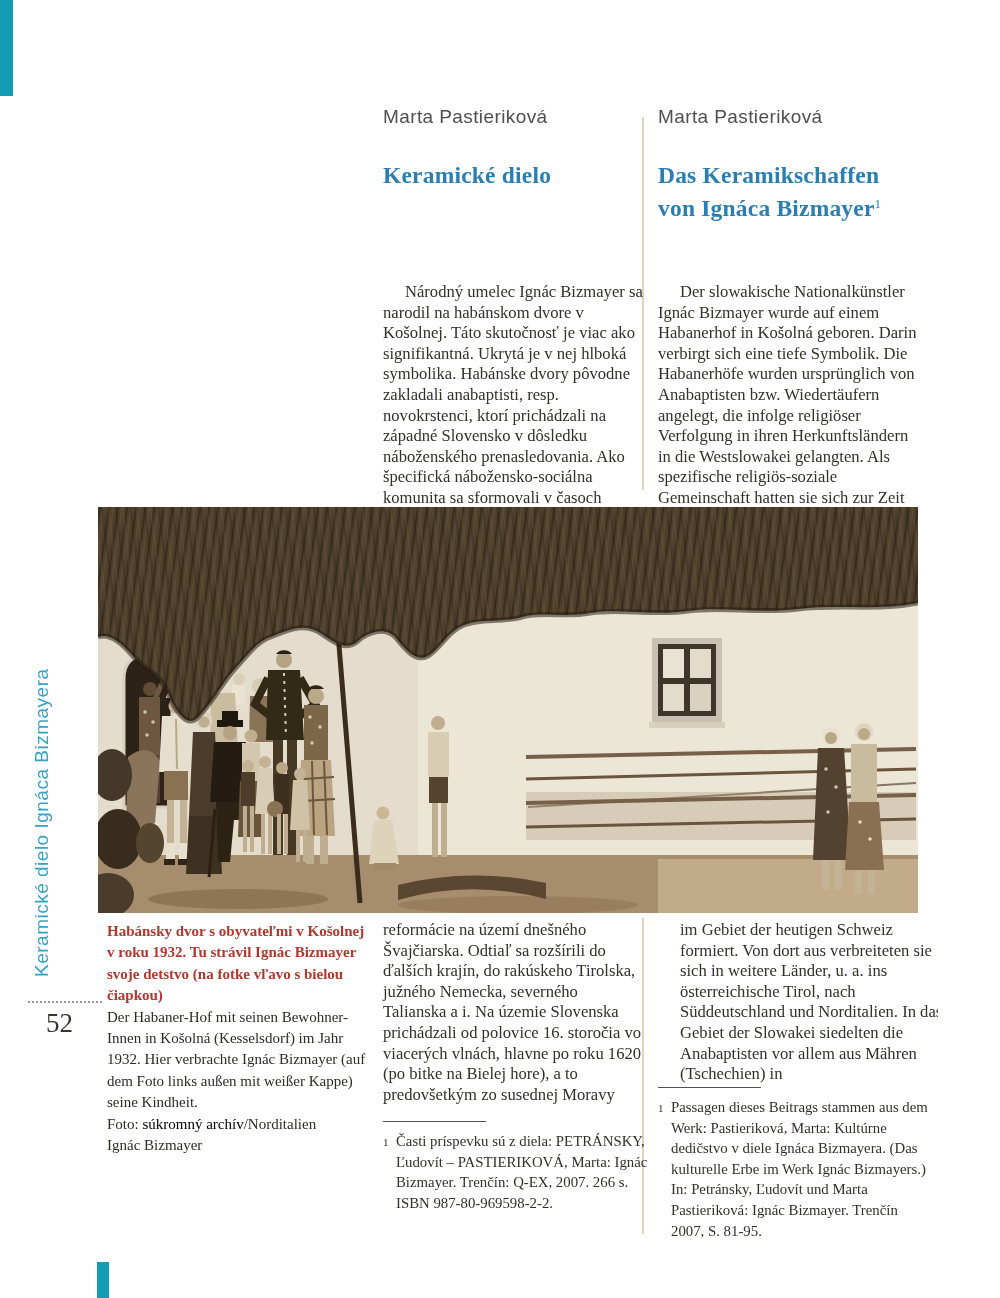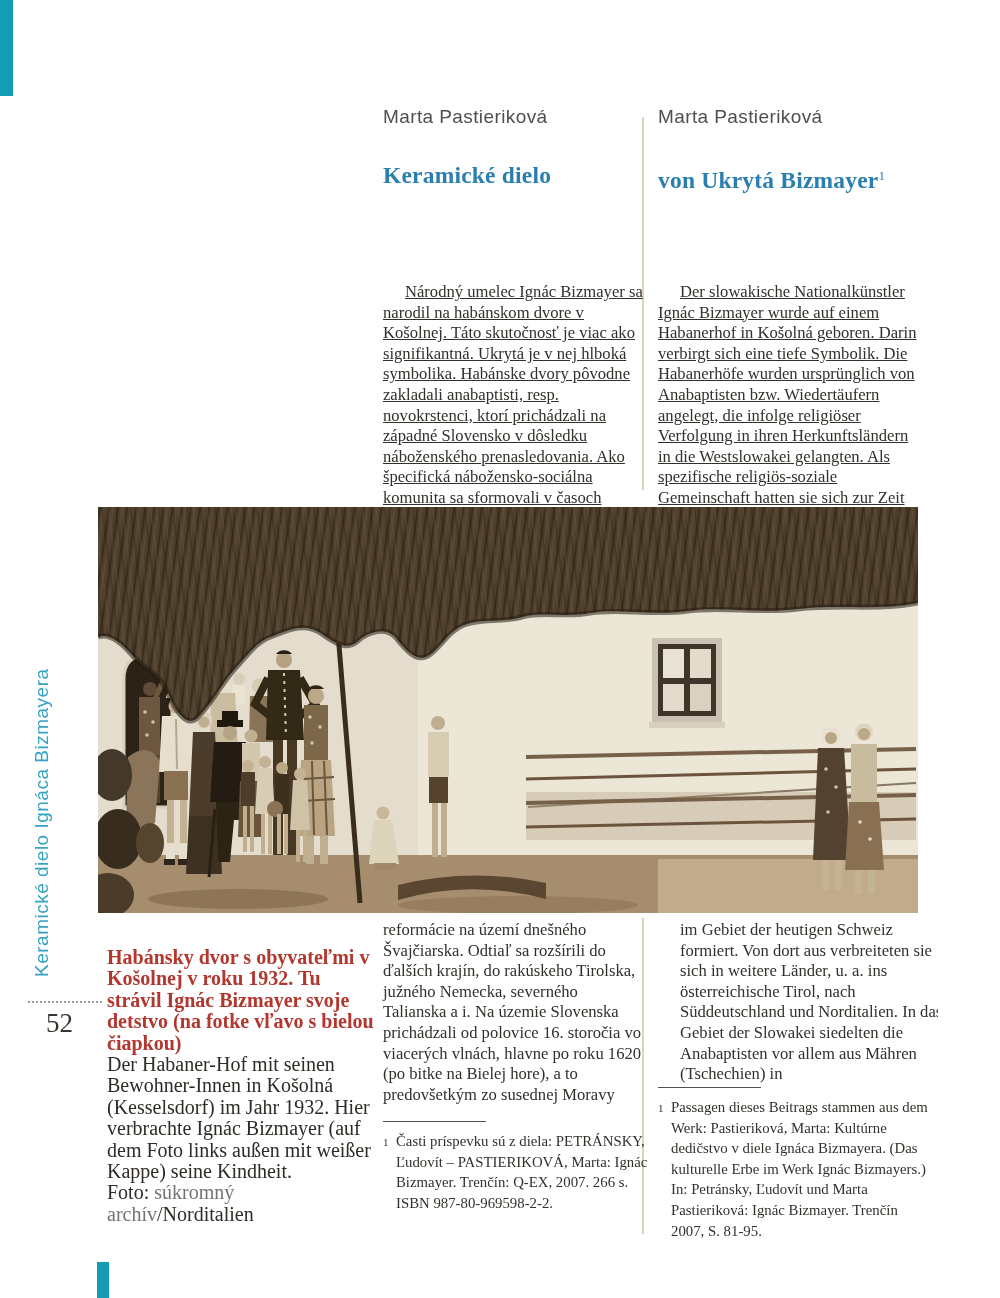--- a/index.html
+++ b/index.html
@@ -23,32 +23,32 @@
   .col-de{left:658px;}
 
   .vdiv{position:absolute;left:642px;width:2px;background:#dcd5bc;}
   .vdiv-top{top:117px;height:373px;}
   .vdiv-bottom{top:918px;height:316px;}
 
   .body-text{
     position:absolute;width:262px;font-size:16.6px;line-height:20.6px;
     color:#33302b;text-align:left;
   }
-  .indent{text-indent:22px;text-decoration:underline;}
+  .indent{text-indent:22px;}
   .bt-sk1{left:383px;top:282px;}
   .bt-de1{left:658px;top:282px;}
   .bt-sk2{left:383px;top:920px;}
   .bt-de2{left:658px;top:920px;width:266px;margin-left:22px;}
 
   .photo{position:absolute;left:98px;top:507px;width:820px;height:406px;}
   .photo svg{display:block;width:100%;height:100%;}
 
-  .caption{position:absolute;left:107px;top:921px;width:268px;font-size:20px;line-height:21.4px;color:#2f2b26;margin-top:26px;}
+  .caption{position:absolute;left:107px;top:921px;width:268px;font-size:15px;line-height:21.4px;color:#2f2b26;}
   .cap-red{color:#b2372e;font-weight:bold;}
-  .cap-red-inline{color:#737373;}
+  .cap-red-inline{color:#000000;}
 
   .fn-rule{position:absolute;height:1px;background:#55504a;width:103px;}
   .fn-rule-sk{left:383px;top:1121px;}
   .fn-rule-de{left:658px;top:1087px;}
   .footnote{position:absolute;font-size:14.8px;line-height:20.6px;display:flex;color:#33302b;}
   .footnote-sk{left:383px;top:1131px;width:272px;}
   .footnote-de{left:658px;top:1097px;width:276px;}
   .fn-num{font-size:11px;flex:0 0 13px;padding-top:1px;}
   .fn-body{flex:1;}
 
@@ -69,21 +69,22 @@
   <div class="edge-tab-top"></div>
   <div class="edge-tab-bottom"></div>
 
   <div class="author col-sk">Marta Pastieriková</div>
   <div class="author col-de">Marta Pastieriková</div>
 
   <div class="title col-sk">
     <div>Keramické dielo</div>
   </div>
   <div class="title col-de">
-    <div><span>von Ukrytá Bizmayer</span><sup>1</sup></div>
+    <div>Das Keramikschaffen</div>
+    <div><span>von Ignáca Bizmayer</span><sup>1</sup></div>
   </div>
 
   <div class="vdiv vdiv-top"></div>
   <div class="vdiv vdiv-bottom"></div>
 
   <div class="body-text indent bt-sk1">Národný umelec Ignác Bizmayer sa narodil na habánskom dvore v Košolnej. Táto skutočnosť je viac ako signifikantná. Ukrytá je v nej hlboká symbolika. Habánske dvory pôvodne zakladali anabaptisti, resp. novokrstenci, ktorí prichádzali na západné Slovensko v dôsledku náboženského prenasledovania. Ako špecifická nábožensko-sociálna komunita sa sformovali v časoch</div>
   <div class="body-text indent bt-de1">Der slowakische Nationalkünstler Ignác Bizmayer wurde auf einem Habanerhof in Košolná geboren. Darin verbirgt sich eine tiefe Symbolik. Die Habanerhöfe wurden ursprünglich von Anabaptisten bzw. Wiedertäufern angelegt, die infolge religiöser Verfolgung in ihren Herkunftsländern in die Westslowakei gelangten. Als spezifische religiös-soziale Gemeinschaft hatten sie sich zur Zeit der Reformation</div>
 
   <div class="photo">
     <svg viewBox="0 0 820 406" preserveAspectRatio="none">
@@ -264,20 +265,21 @@
         <path d="M0,0 H820 V96 C780,104 740,97 700,102 C660,107 625,99 590,104 C555,109 520,101 492,106 C466,111 444,104 424,110 C404,116 384,111 366,118 C350,124 342,142 330,149 C318,156 306,141 298,131 C288,119 270,125 260,134 C248,145 234,134 224,127 C206,114 188,124 170,131 C158,136 148,150 136,163 C124,176 112,200 98,212 C88,220 76,202 70,186 C62,166 46,162 34,148 C22,134 10,126 0,130 Z" fill="url(#thatch2)"></path>
         <path d="M0,130 C10,126 22,134 34,148 C46,162 62,166 70,186 C76,202 88,220 98,212 C112,200 124,176 136,163 C148,150 158,136 170,131 C188,124 206,114 224,127 C234,134 248,145 260,134 C270,125 288,119 298,131 C306,141 318,156 330,149 C342,142 350,124 366,118 C384,111 404,116 424,110 C444,104 466,111 492,106 C520,101 555,109 590,104 C625,99 660,107 700,102 C740,97 780,104 820,96" fill="none" stroke="#241b10" stroke-width="5" opacity="0.55"></path>
       </g>
     </svg>
   </div>
 
   <div class="caption">
     <div class="cap-red">Habánsky dvor s obyvateľmi v Košolnej v roku 1932. Tu strávil Ignác Bizmayer svoje detstvo (na fotke vľavo s bielou čiapkou)</div>
     <div>Der Habaner-Hof mit seinen Bewohner-Innen in Košolná (Kesselsdorf) im Jahr 1932. Hier verbrachte Ignác Bizmayer (auf dem Foto links außen mit weißer Kappe) seine Kindheit.</div>
     <div><span>Foto: </span><span class="cap-red-inline">súkromný archív</span><span>/Norditalien</span></div>
+    <div>Ignác Bizmayer</div>
   </div>
 
   <div class="body-text bt-sk2">reformácie na území dnešného Švajčiarska. Odtiaľ sa rozšírili do ďalších krajín, do rakúskeho Tirolska, južného Nemecka, severného Talianska a i. Na územie Slovenska prichádzali od polovice 16. storočia vo viacerých vlnách, hlavne po roku 1620 (po bitke na Bielej hore), a to predovšetkým zo susednej Moravy</div>
   <div class="body-text bt-de2">im Gebiet der heutigen Schweiz formiert. Von dort aus verbreiteten sie sich in weitere Länder, u. a. ins österreichische Tirol, nach Süddeutschland und Norditalien. In das Gebiet der Slowakei siedelten die Anabaptisten vor allem aus Mähren (Tschechien) in</div>
 
   <div class="fn-rule fn-rule-sk"></div>
   <div class="footnote footnote-sk">
     <span class="fn-num">1</span>
     <span class="fn-body">Časti príspevku sú z diela: PETRÁNSKY, Ľudovít – PASTIERIKOVÁ, Marta: Ignác Bizmayer. Trenčín: Q-EX, 2007. 266 s. ISBN 987-80-969598-2-2.</span>
   </div>

